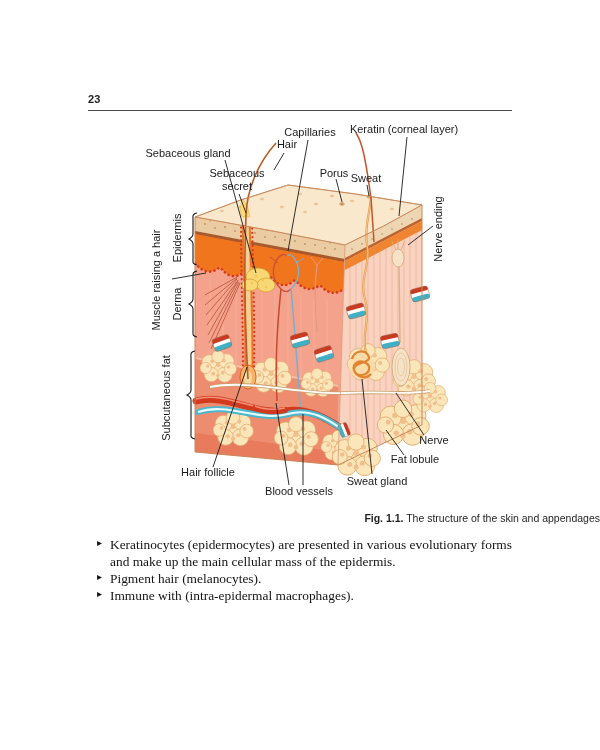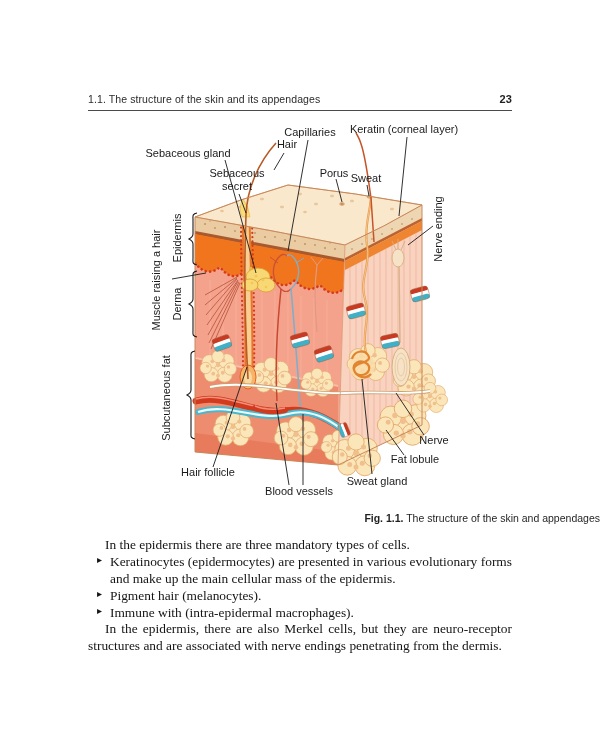--- a/index.html
+++ b/index.html
@@ -19,21 +19,20 @@
   .bullet{display:flex;margin-left:9px;}
   .bullet .bm{flex:0 0 13px;width:13px;font-size:10px;color:#141414;font-family:"DejaVu Sans",sans-serif;}
   .bullet .bt{flex:1;text-align:justify;}
 </style>
 </head>
 <body>
 
 <div class="page">
 
   <div class="header">
-    <span>1.1. The structure of the skin and its appendages</span>
     <span class="pg">23</span>
   </div>
 
   <svg class="figure" width="600" height="392" viewBox="0 88 600 392">
     <defs>
       <clipPath id="fc">
           <path d="M195,190 Q270,203 345,218 L338,438 L195,425 Z"></path>
         </clipPath>
       <clipPath id="rc">
           <path d="M345,218 Q384,200 422,178 L422,398 L338,438 Z"></path>
@@ -322,29 +321,27 @@
       <text class="fig-label" x="415" y="436">Fat lobule</text>
       <text class="fig-label" x="434" y="417">Nerve</text>
     </g>
   </svg>
 
   <div class="caption">
     <b>Fig. 1.1.</b><span> The structure of the skin and appendages</span>
   </div>
 
   <div class="bodytext">
-    <p>In the epidermis there are three mandatory types of cells.</p>
     <div class="bullet">
       <span class="bm">▸</span>
       <span class="bt">Keratinocytes (epidermocytes) are presented in various evolutionary forms and make up the main cellular mass of the epidermis.</span>
     </div>
     <div class="bullet">
       <span class="bm">▸</span>
       <span class="bt">Pigment hair (melanocytes).</span>
     </div>
     <div class="bullet">
       <span class="bm">▸</span>
       <span class="bt">Immune with (intra-epidermal macrophages).</span>
     </div>
-    <p>In the epidermis, there are also Merkel cells, but they are neuro-receptor structures and are associated with nerve endings penetrating from the dermis.</p>
   </div>
 
 </div>
 
 </body></html>

